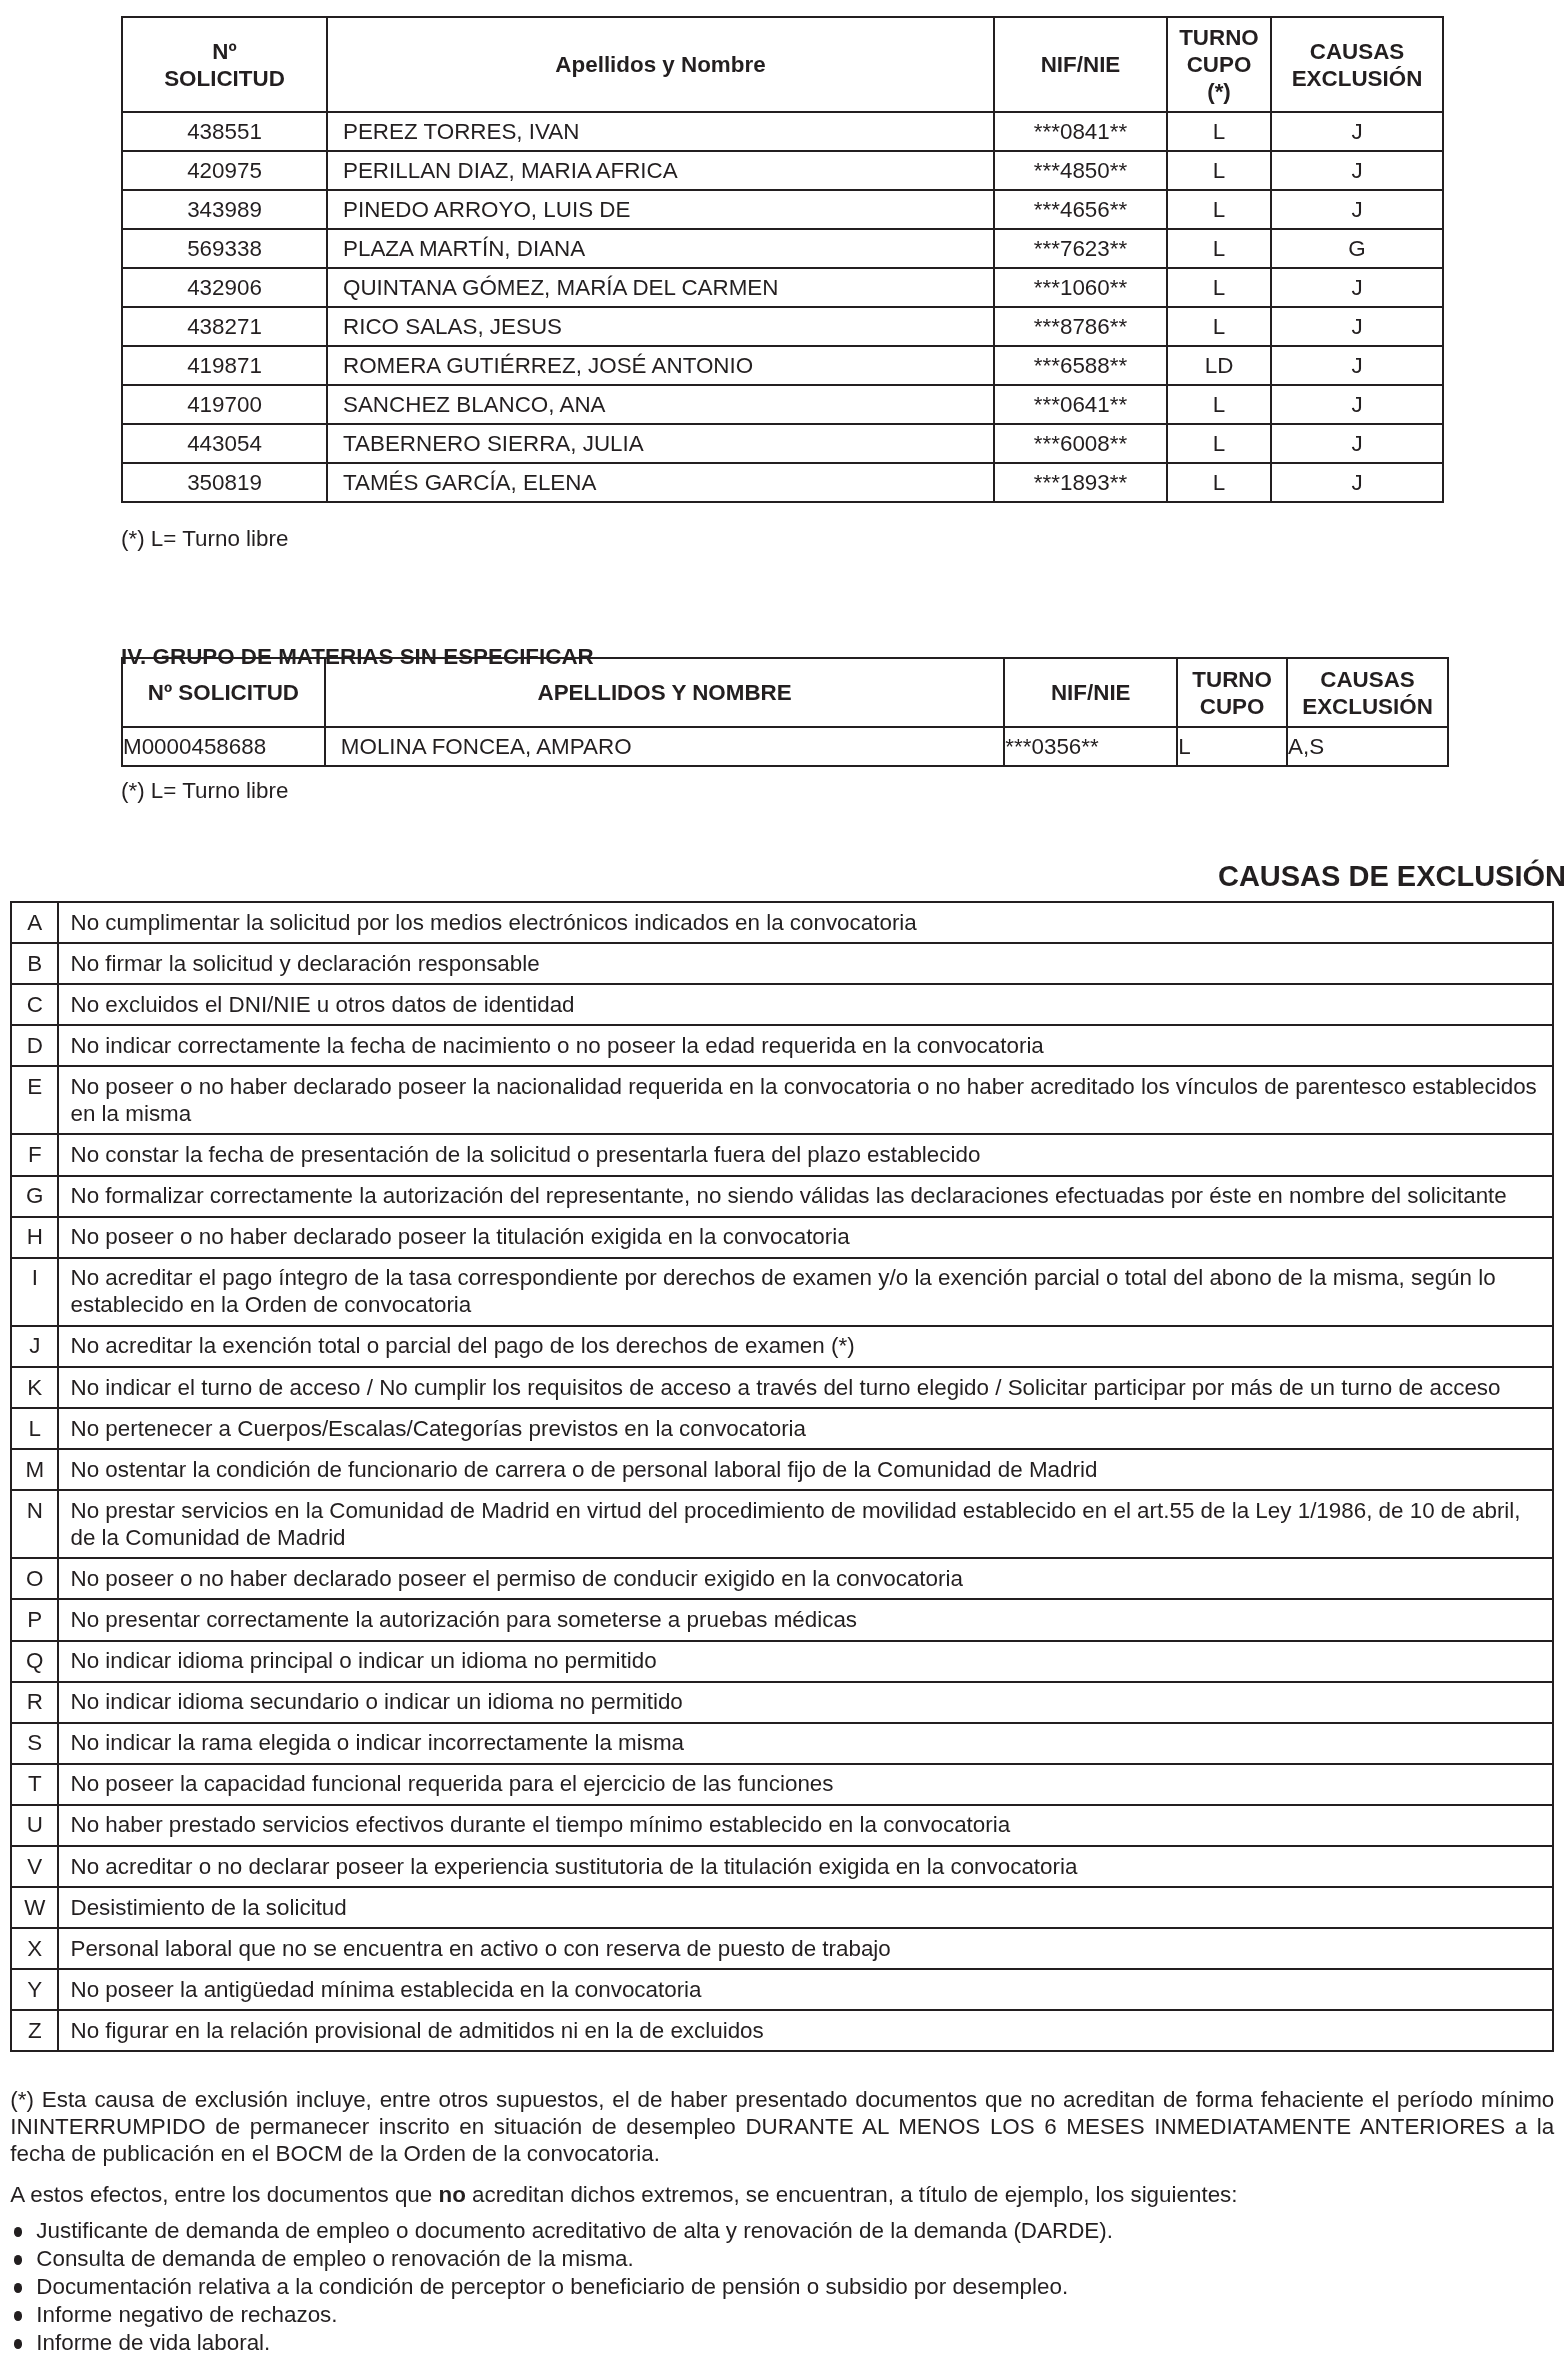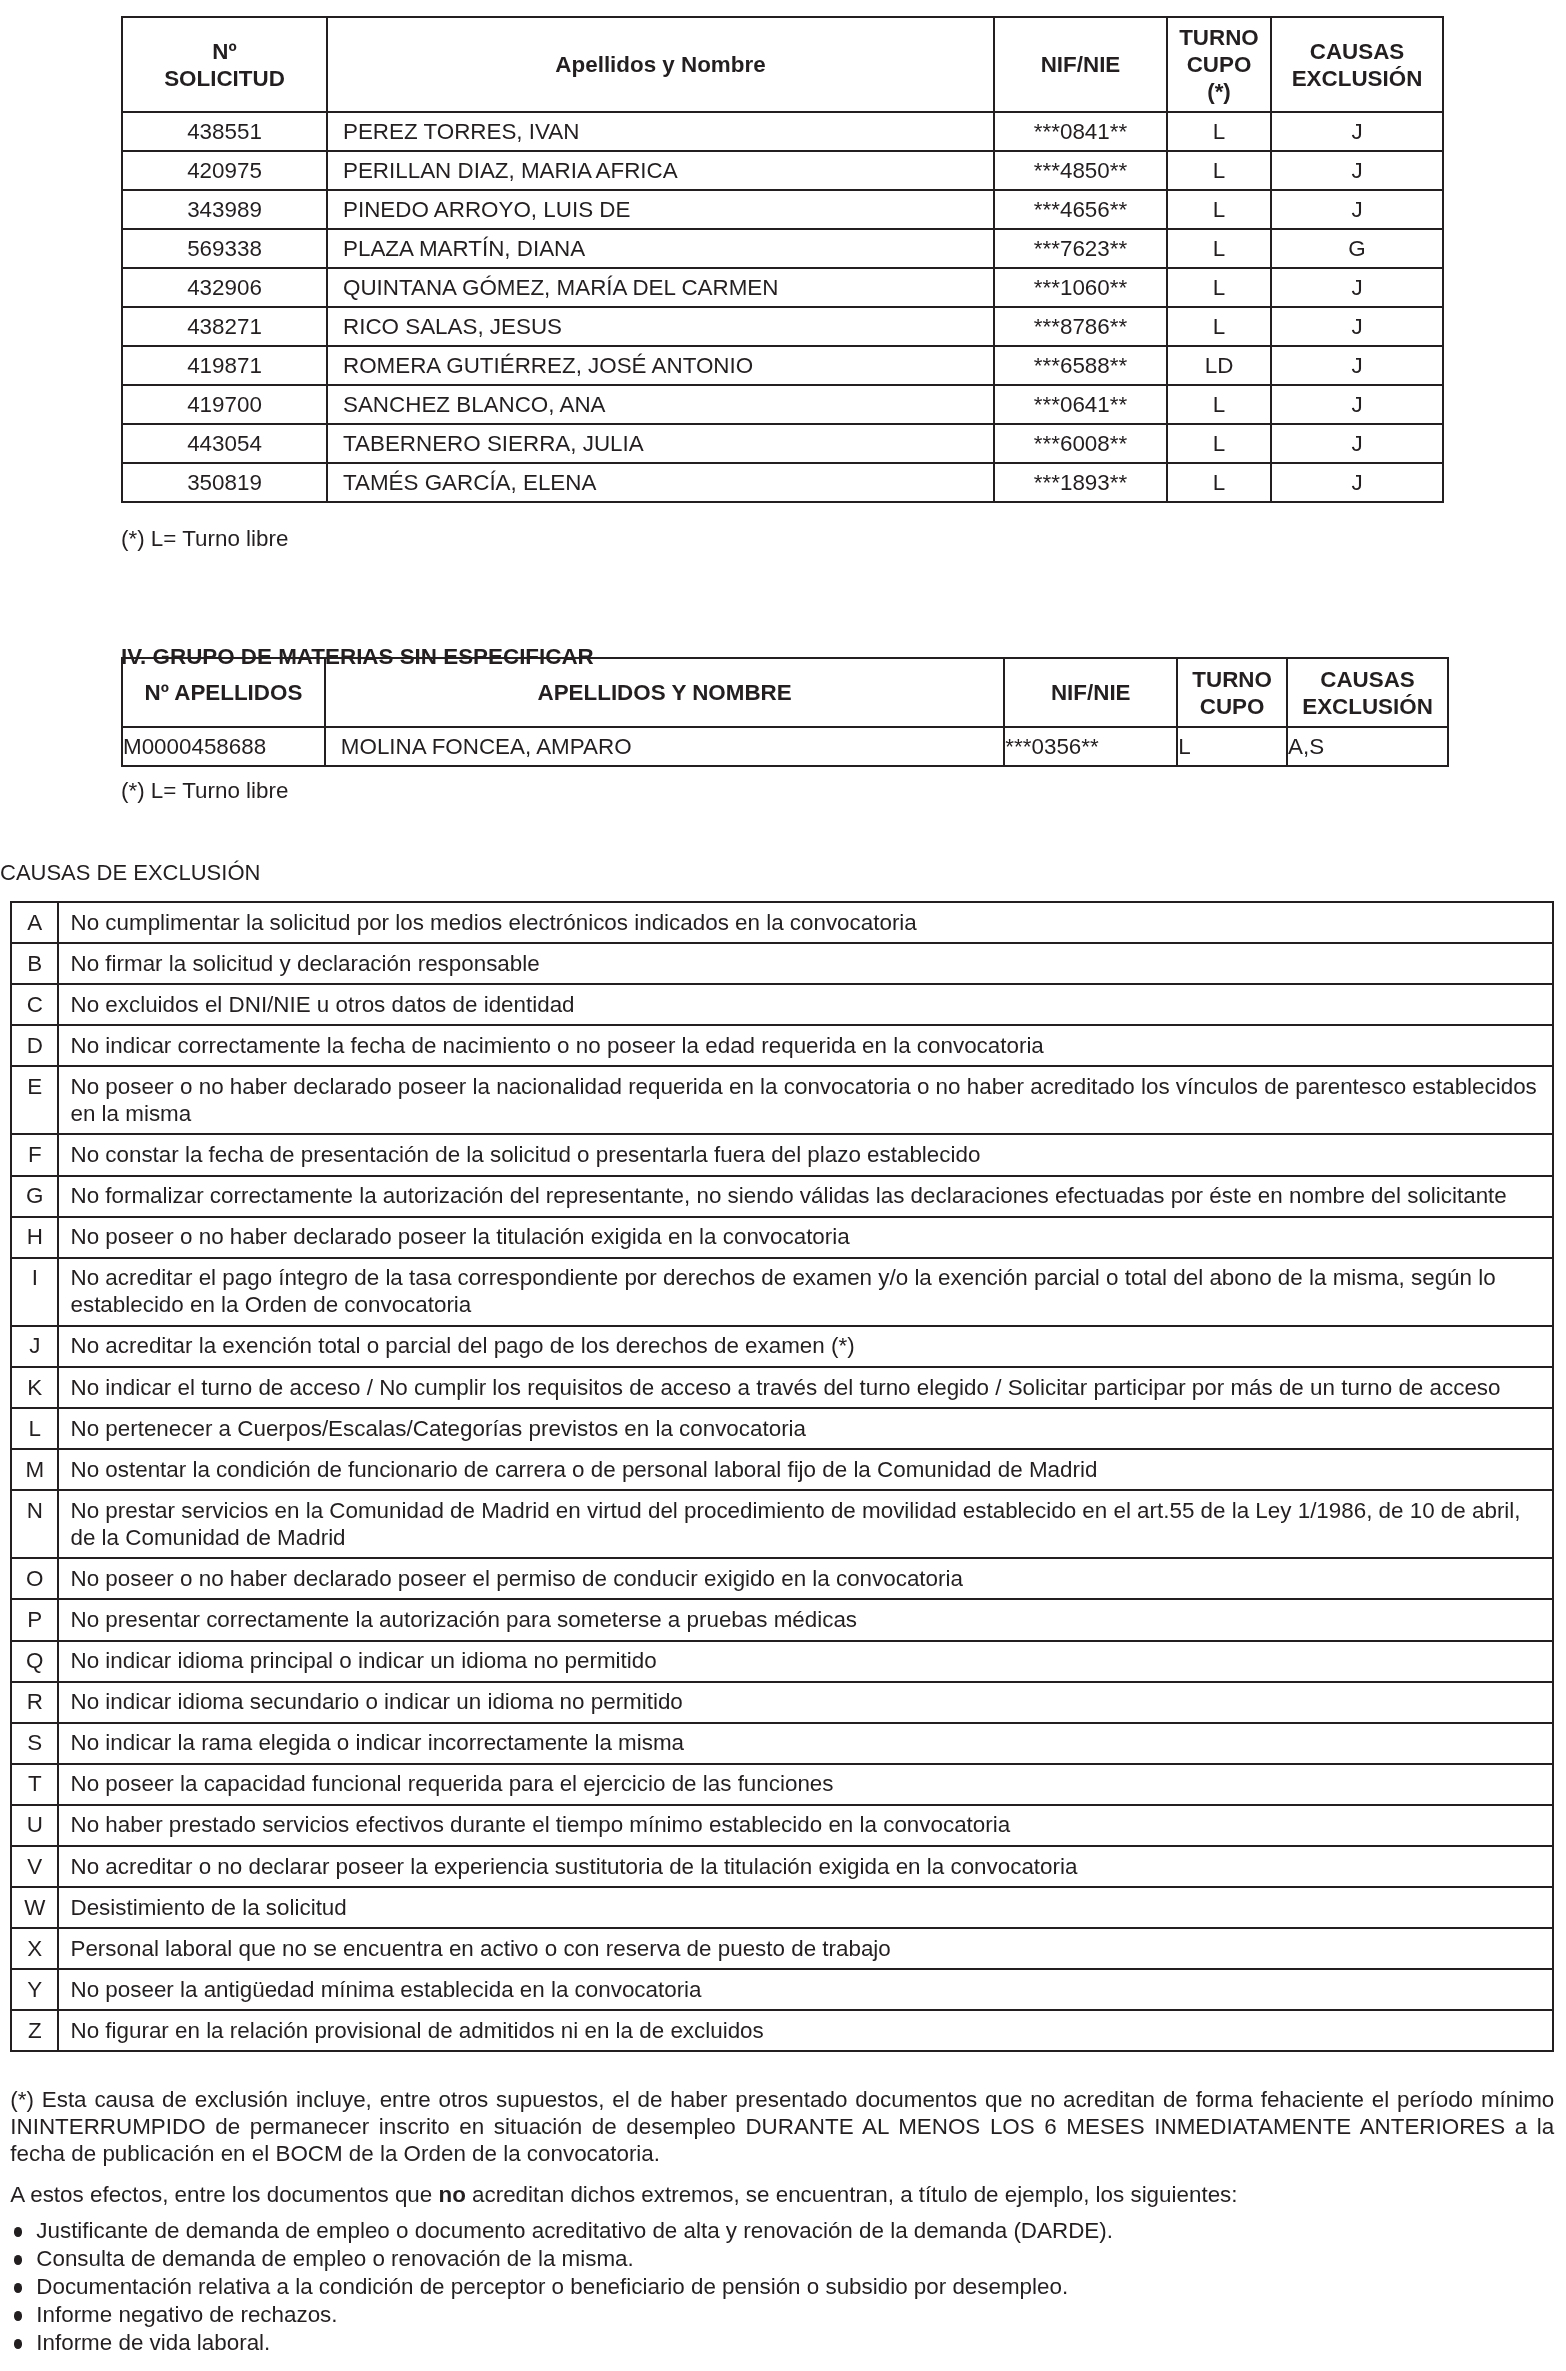--- a/index.html
+++ b/index.html
@@ -15,21 +15,21 @@
   }
   .t1 th, .t2 th { font-weight: bold; text-align: center; vertical-align: middle; }
   .t1 th { height: 93px; }
   .t1 td { height: 37px; text-align: center; }
   .t1 td.name, .t2 td.name { text-align: left; padding-left: 15px; }
   .t2 { position: absolute; left: 121px; top: 657px; width: 1328px; }
   .t2 th { height: 67px; }
   .t2 td { height: 37px; text-align: left; }
   .note { font-size: 22.4px; line-height: 26px; }
   .section { font-size: 22.4px; font-weight: bold; }
-  .causas-title { position: absolute; left: 0; width: 1566px; top: 860px; text-align: left; font-weight: normal; font-size: 22px; }
+  .causas-title { position: absolute; left: 0; width: 1566px; top: 860px; text-align: right; font-weight: bold; font-size: 29px; }
   .t3 { position: absolute; left: 10.3px; top: 901px; width: 1544px; }
   .t3 td { border: 2.3px solid #231f20; font-size: 22.4px; line-height: 27px; vertical-align: top; }
   .t3 td.letter { width: 45px; text-align: center; padding: 5.6px 0 6.5px 0; }
   .t3 td.desc { padding: 5.6px 9.3px 6.5px 11.2px; }
   .foot { position: absolute; left: 10.3px; width: 1544px; font-size: 22.4px; line-height: 27px; }
   .justify { text-align: justify; text-align-last: left; }
   ul.bul { list-style: none; margin: 0; padding: 0; }
   ul.bul li { position: relative; padding-left: 26px; font-size: 22.4px; line-height: 28px; }
   ul.bul li .dot { position: absolute; left: 3.7px; top: 10.3px; width: 8.4px; height: 9.3px; border-radius: 50%; background: #231f20; }
 </style>
@@ -134,21 +134,21 @@
 <table class="t2">
   <colgroup>
     <col style="width:203px">
       <col style="width:681px">
       <col style="width:173px">
       <col style="width:110px">
       <col style="width:161px">
   </colgroup>
   <thead>
     <tr>
-      <th>Nº APELLIDOS</th>
+      <th>Nº SOLICITUD</th>
       <th>APELLIDOS Y NOMBRE</th>
       <th>NIF/NIE</th>
       <th><span>TURNO</span><br><span>CUPO</span></th>
       <th><span>CAUSAS</span><br><span>EXCLUSIÓN</span></th>
     </tr>
   </thead>
   <tbody>
     <tr>
         <td>M0000458688</td>
         <td class="name">MOLINA FONCEA, AMPARO</td>

